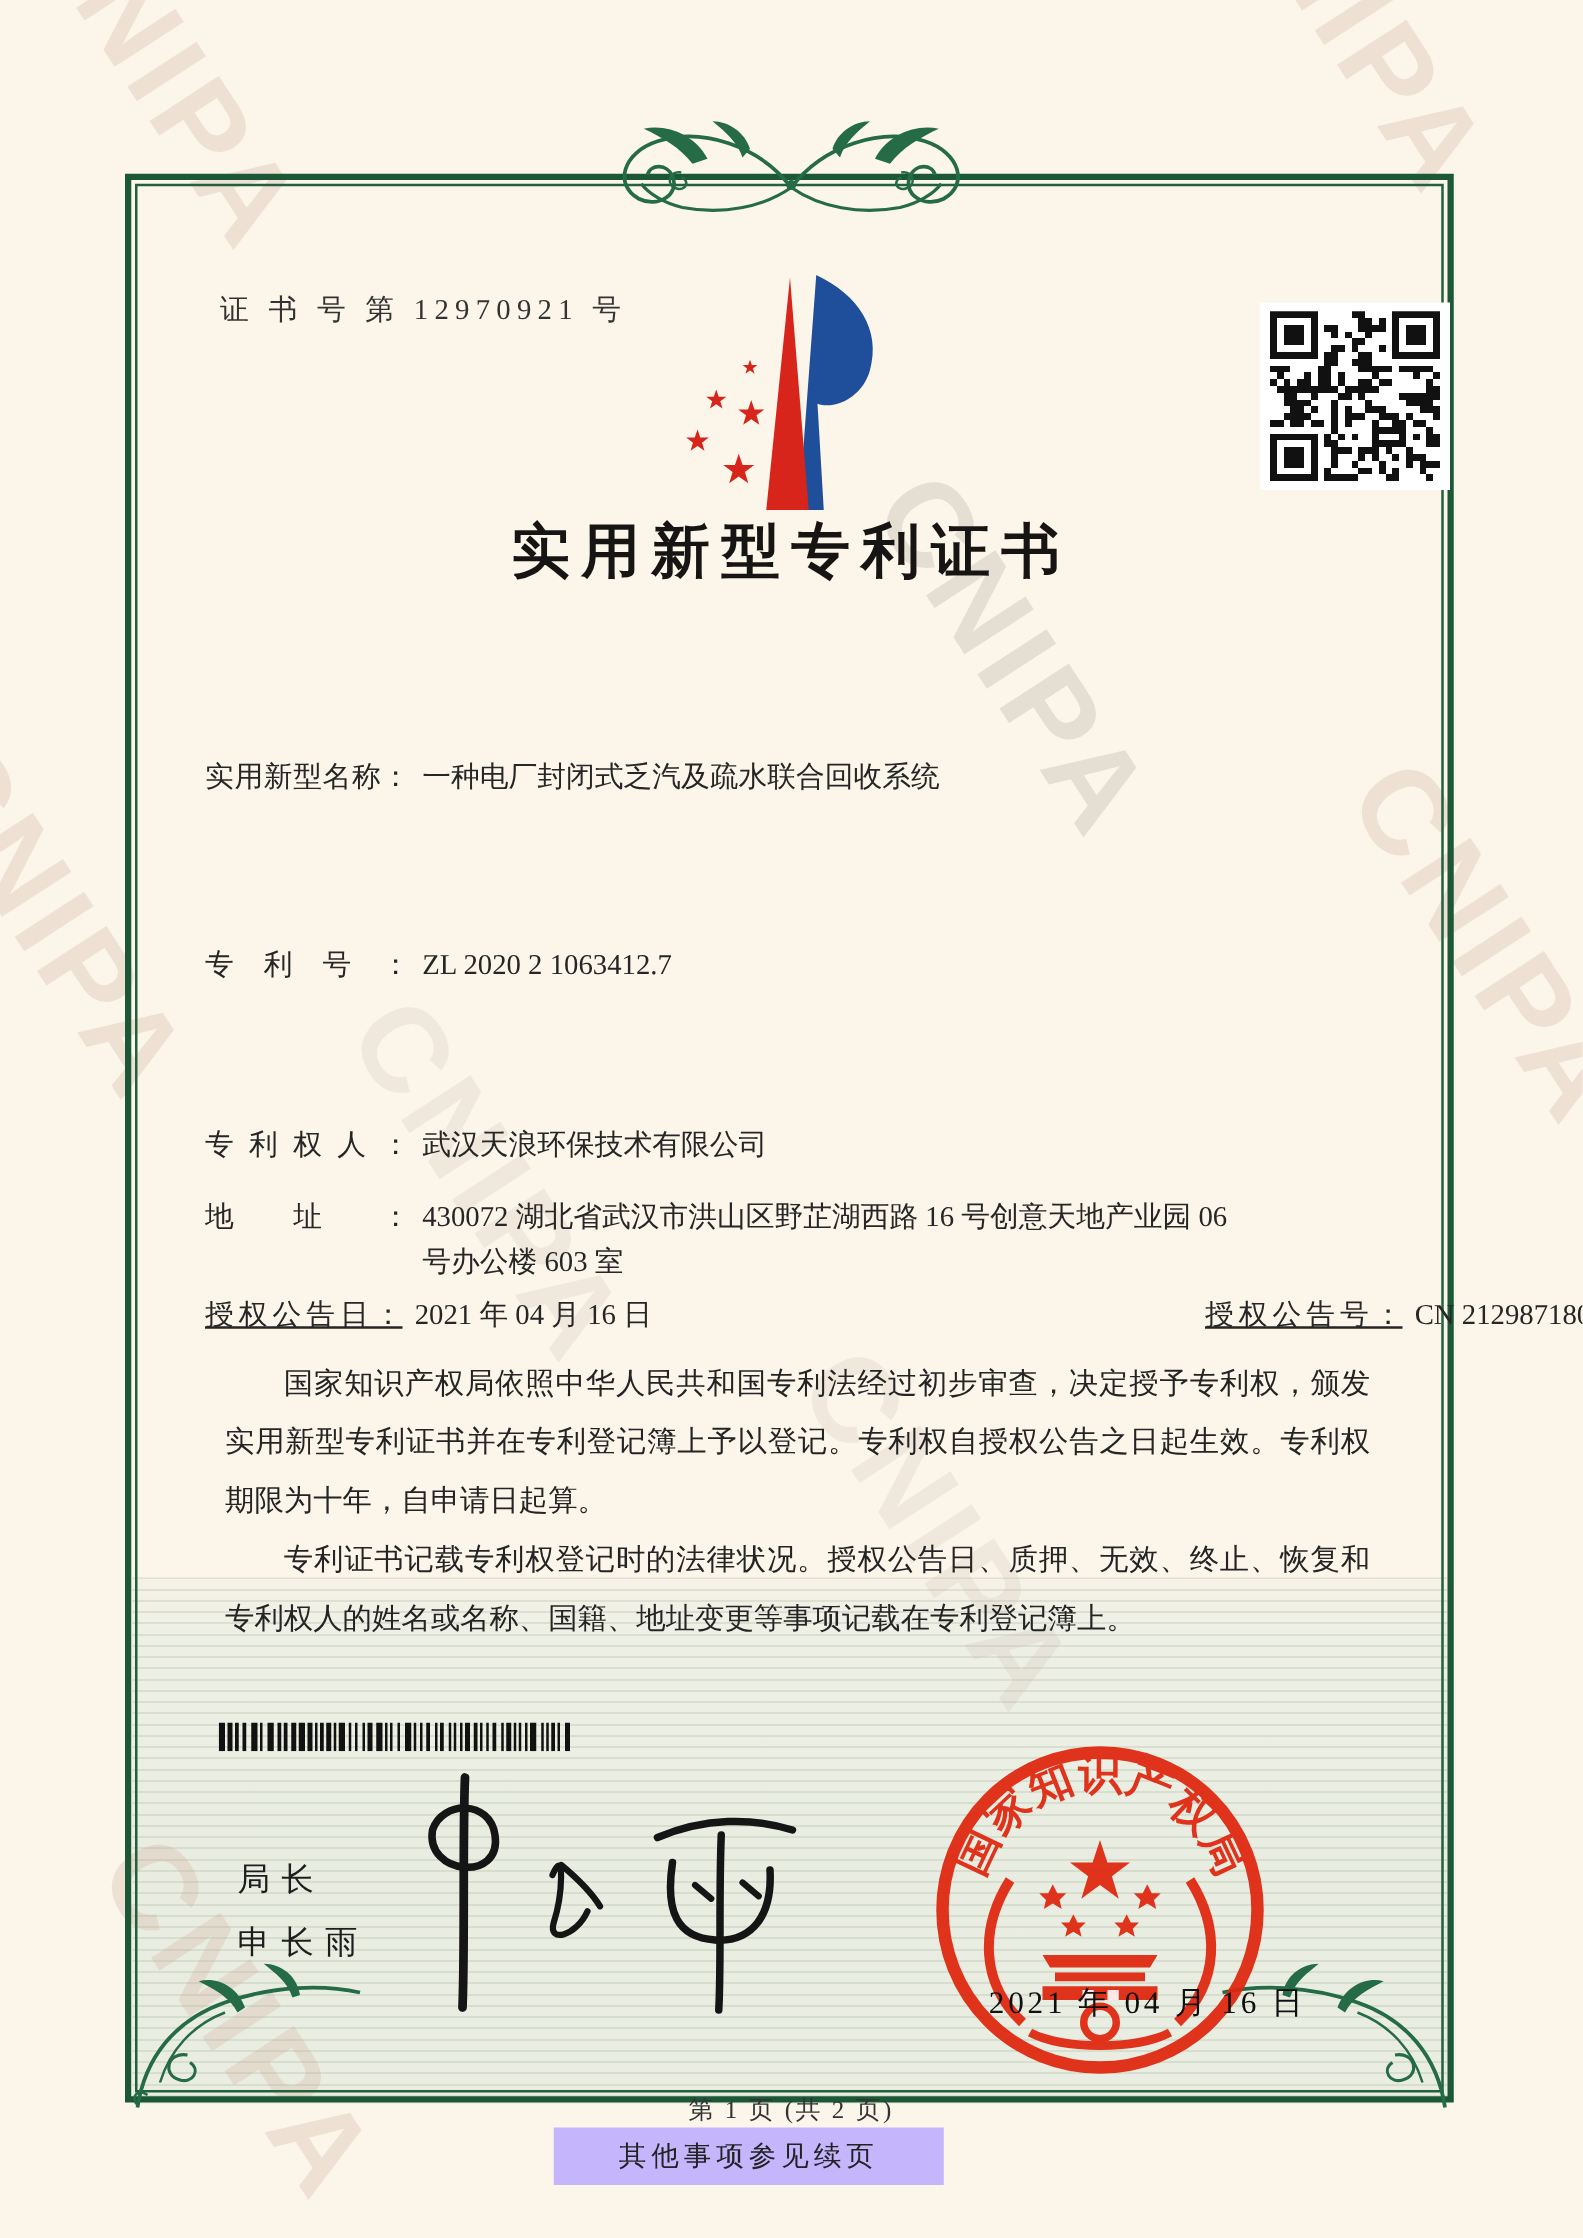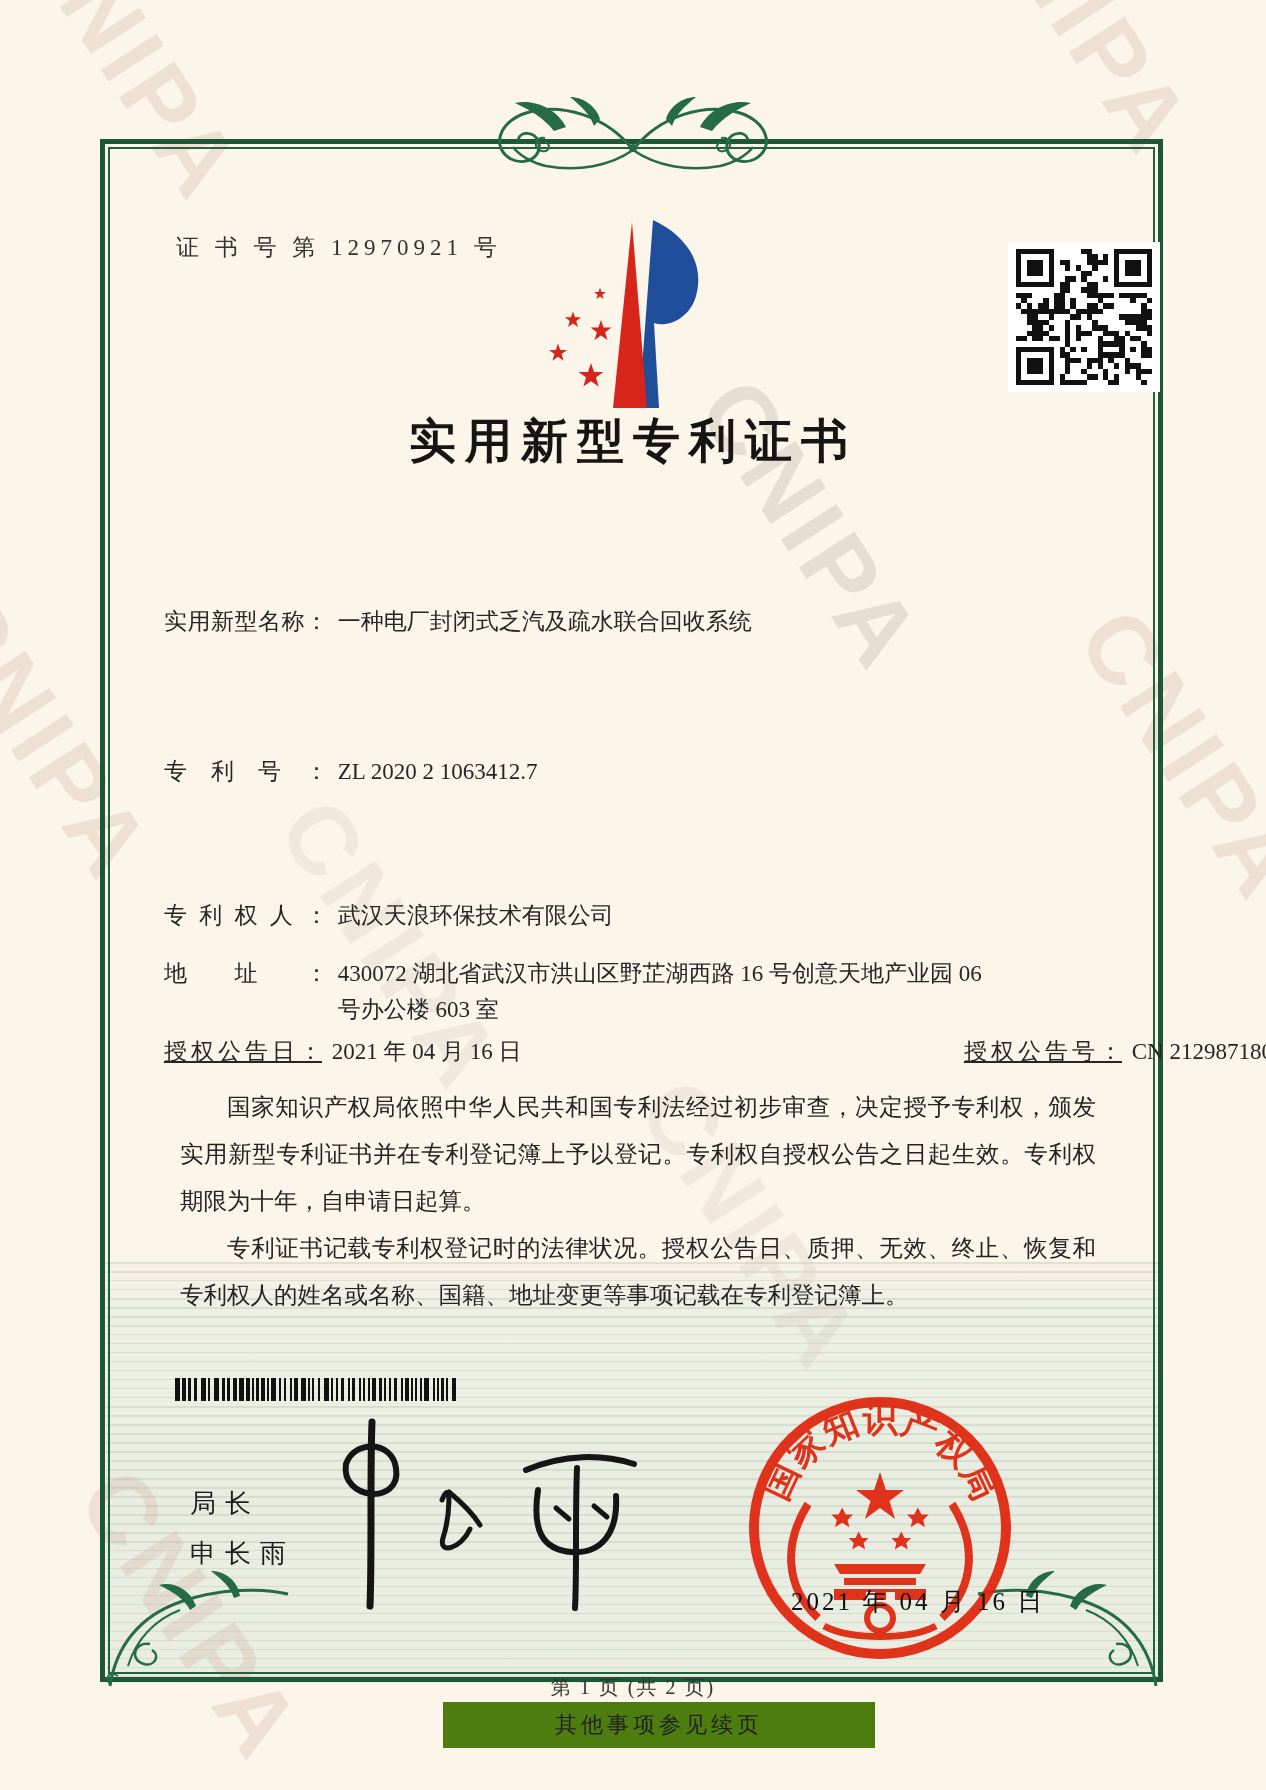--- a/index.html
+++ b/index.html
@@ -44,21 +44,21 @@
      color:#242424;line-height:47px;text-align:justify;}
   .paras p{margin:0;text-indent:2em;}
 
   .officer{position:absolute;left:190px;font-family:"Liberation Sans","DejaVu Sans",sans-serif;
      font-size:26px;color:#1d1d1d;letter-spacing:9px;}
 
   .sealdate{position:absolute;left:791px;top:1549px;font-size:25px;color:#101010;
      letter-spacing:3px;z-index:7;}
   .pagenum{position:absolute;left:0;top:1638px;width:100%;text-align:center;
      font-size:20px;color:#333;letter-spacing:2px;}
-  .contnote{position:absolute;left:443px;top:1702px;width:432px;height:46px;background:#4d7c0f;
+  .contnote{position:absolute;left:443px;top:1702px;width:312px;height:46px;background:#c4b5fd;
      text-align:center;line-height:46px;font-size:22px;color:#222;letter-spacing:4px;z-index:4;}
 
   .qrwrap{position:absolute;left:1008px;top:206px;width:152px;height:150px;background:#fff;
      z-index:5;display:flex;align-items:center;justify-content:center;}
   .sigwrap{position:absolute;left:330px;top:1372px;z-index:5;}
   .sealwrap{position:absolute;left:740px;top:1352px;z-index:6;}
   svg{display:block;}
 </style>
 </head>
 <body>

